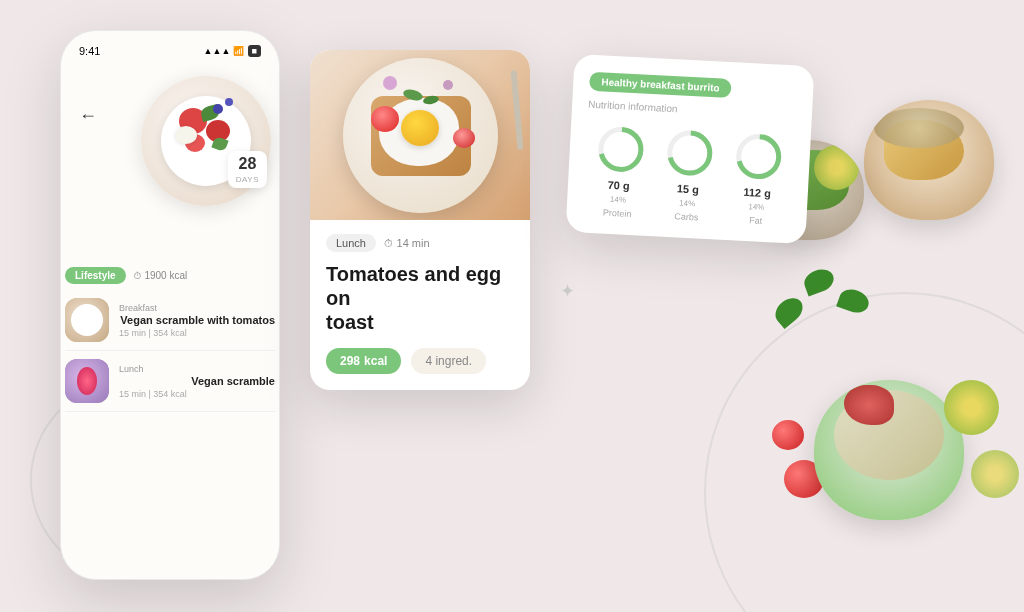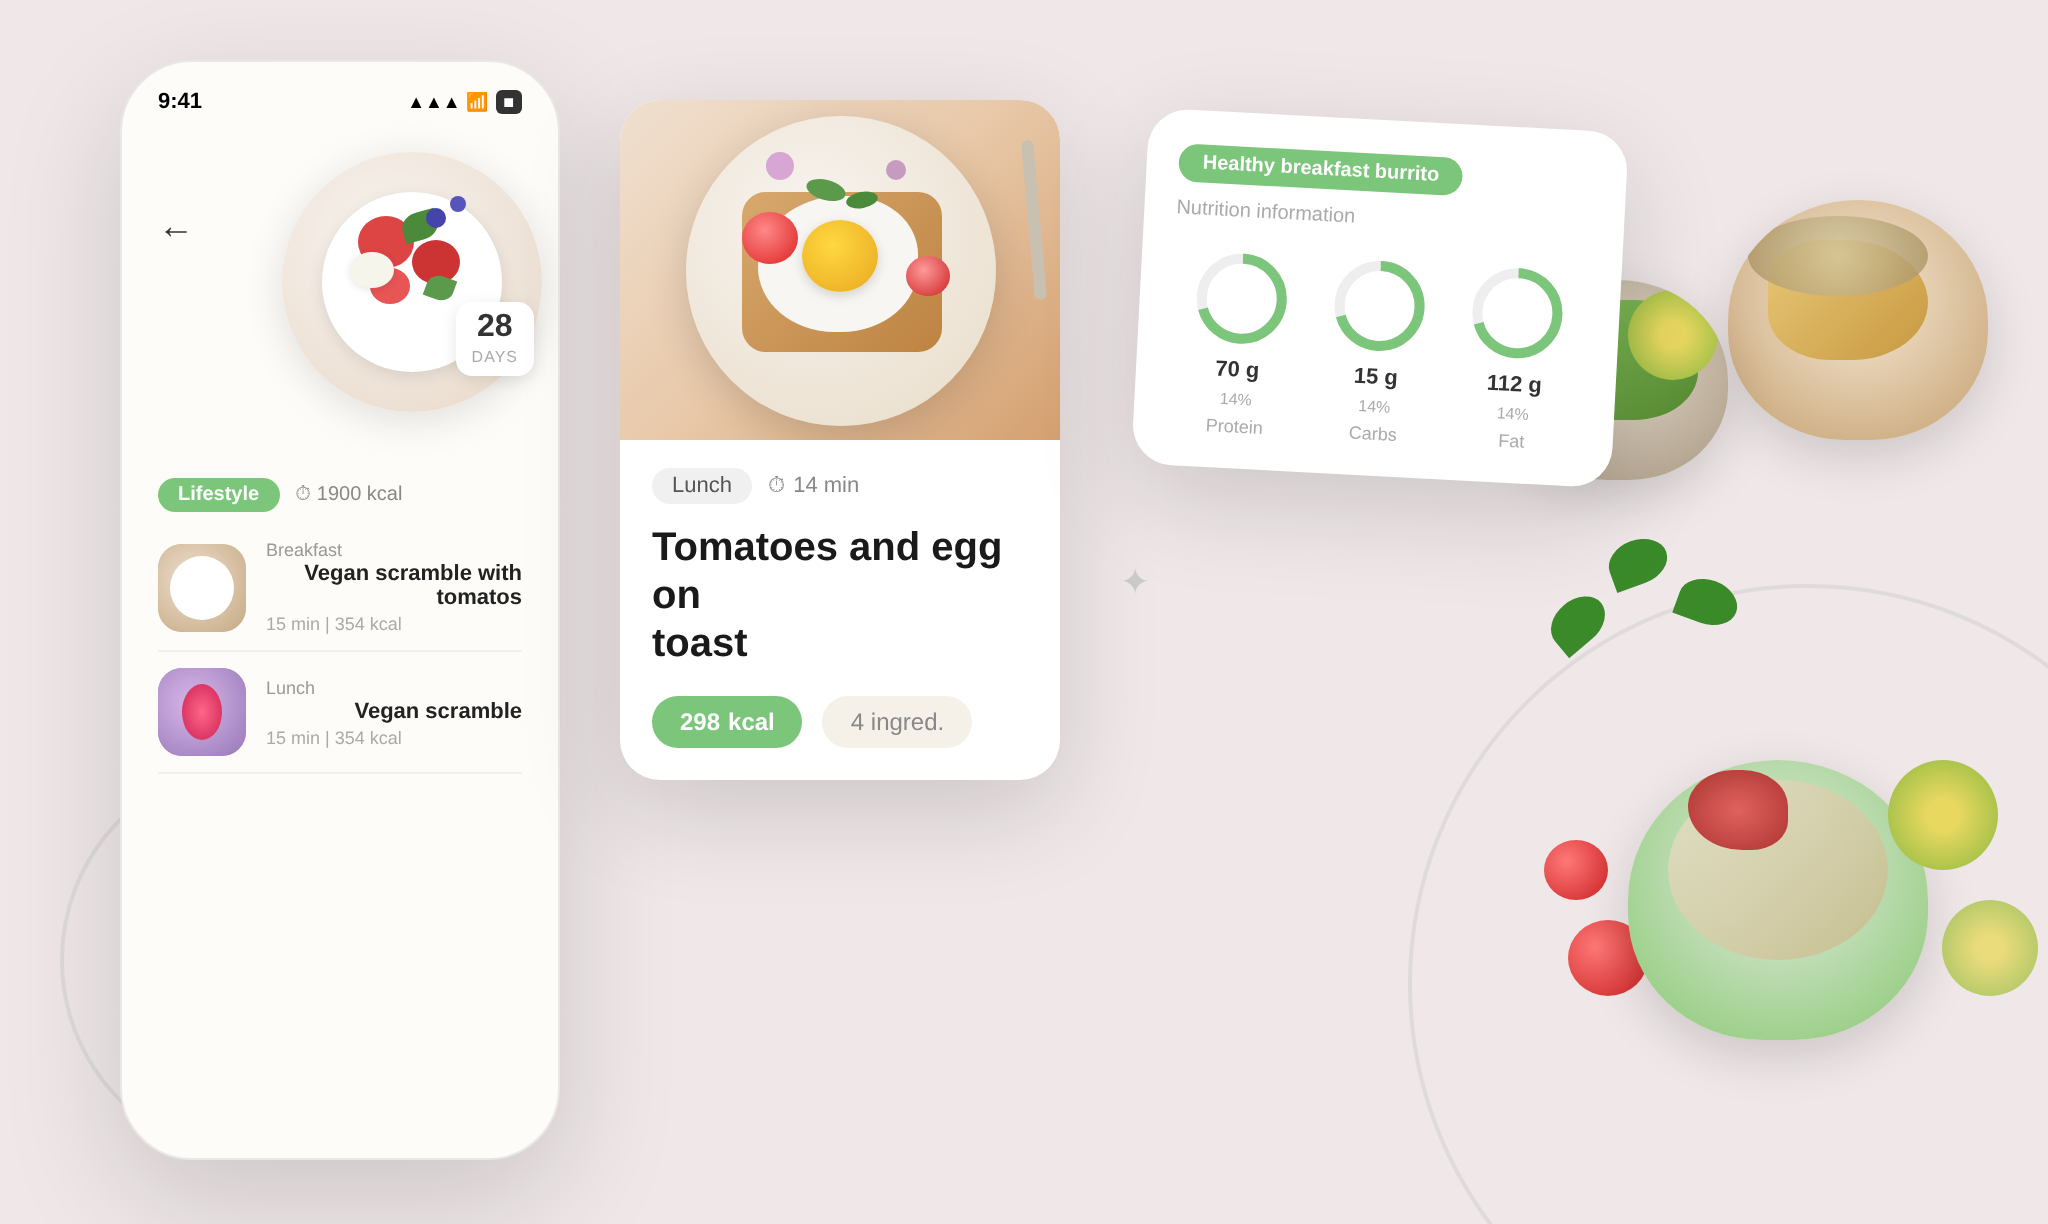--- a/index.html
+++ b/index.html
@@ -26,21 +26,21 @@
       overflow: hidden;
       border: 1px solid #e8e8e8;
     }
 
     .phone-status-bar {
       display: flex;
       justify-content: space-between;
       align-items: center;
       padding: 14px 18px 4px;
       font-size: 11px;
-      font-weight: 700;
+      font-weight: 400;
     }
 
     .phone-back-arrow {
       position: absolute;
       top: 72px;
       left: 18px;
       font-size: 18px;
       color: #333;
     }
 
@@ -58,24 +58,24 @@
 
     .phone-days-num {
       font-size: 16px;
       font-weight: 700;
       color: #333;
       display: block;
     }
 
     .phone-program-section {
       position: absolute;
-      top: 208px;
+      top: 236px;
       left: 0;
       right: 0;
-      padding: 0 18px;
+      padding: 0 4px;
     }
 
     .program-tags {
       display: flex;
       align-items: center;
       gap: 8px;
       margin-bottom: 6px;
     }
 
     .tag-lifestyle {

